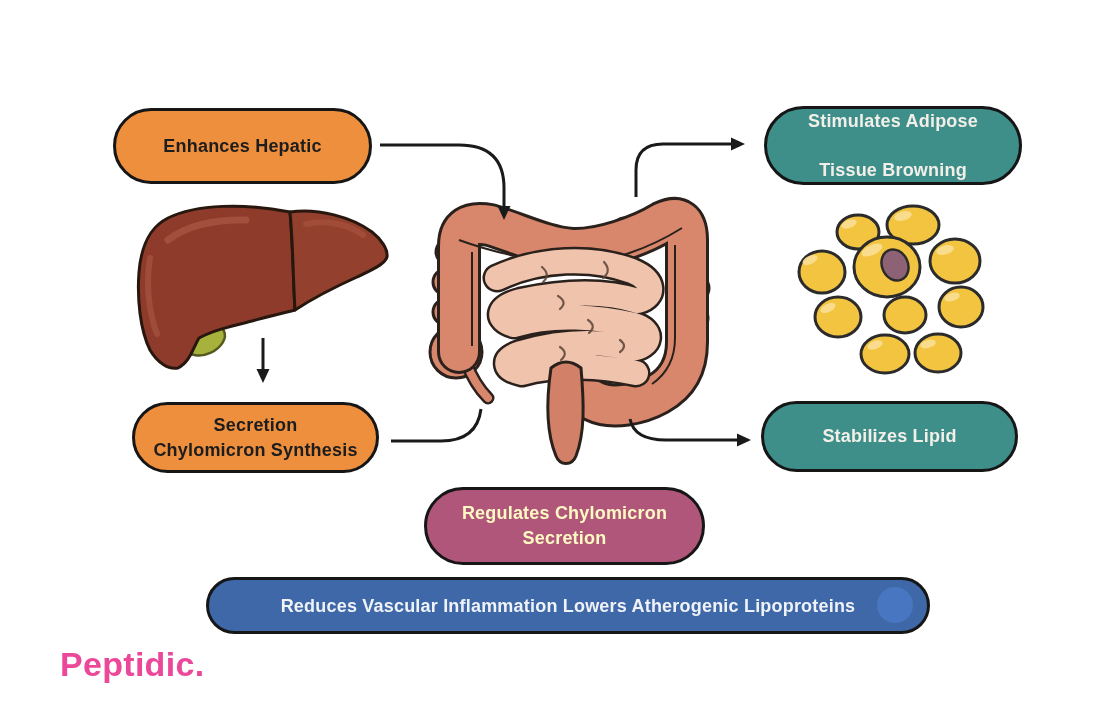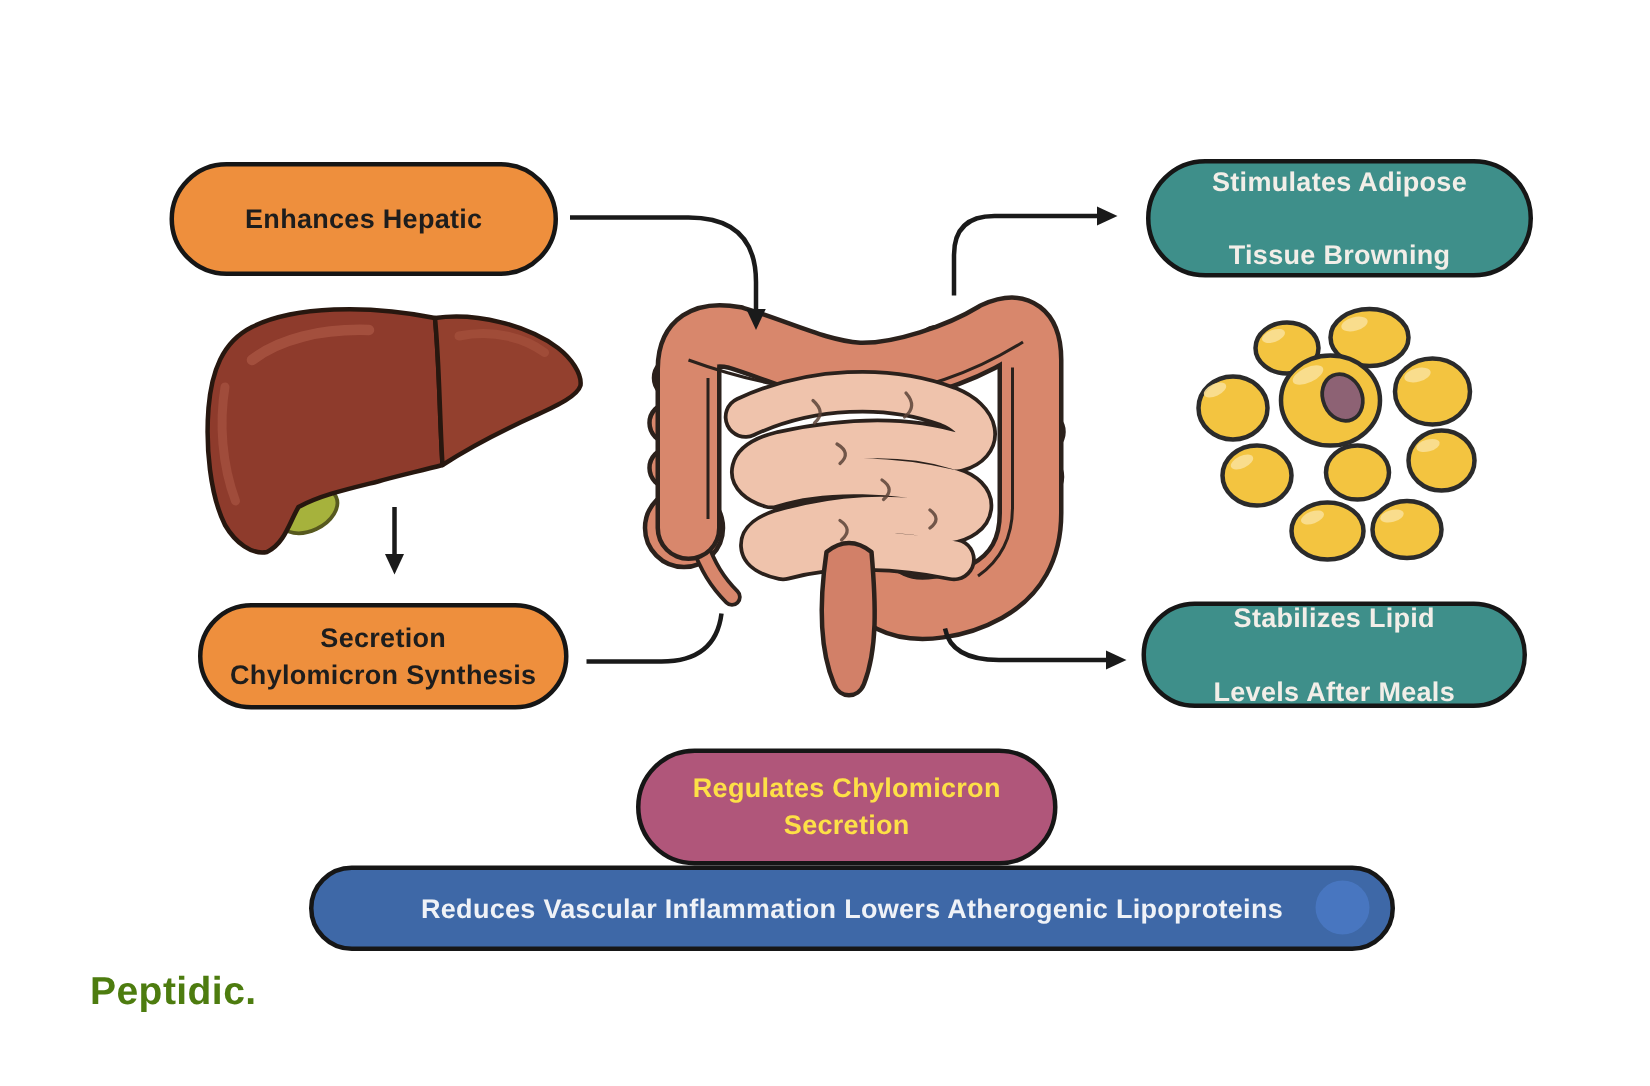--- a/index.html
+++ b/index.html
@@ -9,36 +9,36 @@
   }
   .art{position:absolute;left:0;top:0;width:1100px;height:724px;}
   .pill{
     position:absolute;border:3px solid #161616;border-radius:44px;
     display:flex;flex-direction:column;align-items:center;justify-content:center;
     text-align:center;font-weight:600;letter-spacing:.2px;box-sizing:content-box;
   }
   .pill-line{display:block;font-size:18px;line-height:25px;white-space:nowrap;}
   .pill-orange{background:#EE8F3D;color:#1D1D1D;}
   .pill-teal{background:#3E8F8A;color:#F2EEE8;gap:24px;}
-  .pill-pink{background:#B0567A;color:#fde047;margin-top:12px;}
+  .pill-pink{background:#B0567A;color:#fef9c3;}
   .pill-blue{background:#3E68A7;color:#EFF2F7;}
   .pill-enhances{left:113px;top:108px;width:253px;height:70px;}
   .pill-stimulates{left:764px;top:106px;width:252px;height:73px;}
   .pill-suppresses{left:132px;top:402px;width:241px;height:65px;}
   .pill-stabilizes{left:761px;top:401px;width:251px;height:65px;}
   .pill-regulates{left:424px;top:487px;width:275px;height:72px;}
   .pill-reduces{left:206px;top:577px;width:718px;height:51px;border-radius:29px;}
   .pill-reduces .pill-line{font-size:18px;line-height:24px;position:relative;z-index:1;}
   .accent-dot{
     position:absolute;right:14px;top:7px;width:36px;height:36px;border-radius:50%;
     background:#4A79C4;opacity:.85;z-index:0;
   }
   .brand{
-    position:absolute;left:60px;top:645px;font-size:26px;font-weight:600;
-    color:#4d7c0f;letter-spacing:.3px;
+    position:absolute;left:60px;top:645px;font-size:34px;font-weight:600;
+    color:#ec4899;letter-spacing:.3px;
   }
 </style>
 </head>
 <body>
 
 <div class="stage">
 
   <svg class="art" viewBox="0 0 1100 724" aria-hidden="true">
     <defs>
       <marker id="ah" markerUnits="userSpaceOnUse" markerWidth="22" markerHeight="22" refX="4" refY="10" orient="auto">
@@ -169,21 +169,20 @@
     <span class="pill-line">Tissue Browning</span>
   </div>
 
   <div class="pill pill-orange pill-suppresses">
     <span class="pill-line">Secretion</span>
     <span class="pill-line">Chylomicron Synthesis</span>
   </div>
 
   <div class="pill pill-teal pill-stabilizes">
     <span class="pill-line">Stabilizes Lipid</span>
-    <span class="pill-line">Levels After Meals</span>
   </div>
 
   <div class="pill pill-pink pill-regulates">
     <span class="pill-line">Regulates Chylomicron</span>
     <span class="pill-line">Secretion</span>
   </div>
 
   <div class="pill pill-blue pill-reduces">
     <span class="accent-dot"></span>
     <span class="pill-line">Reduces Vascular Inflammation Lowers Atherogenic Lipoproteins</span>

